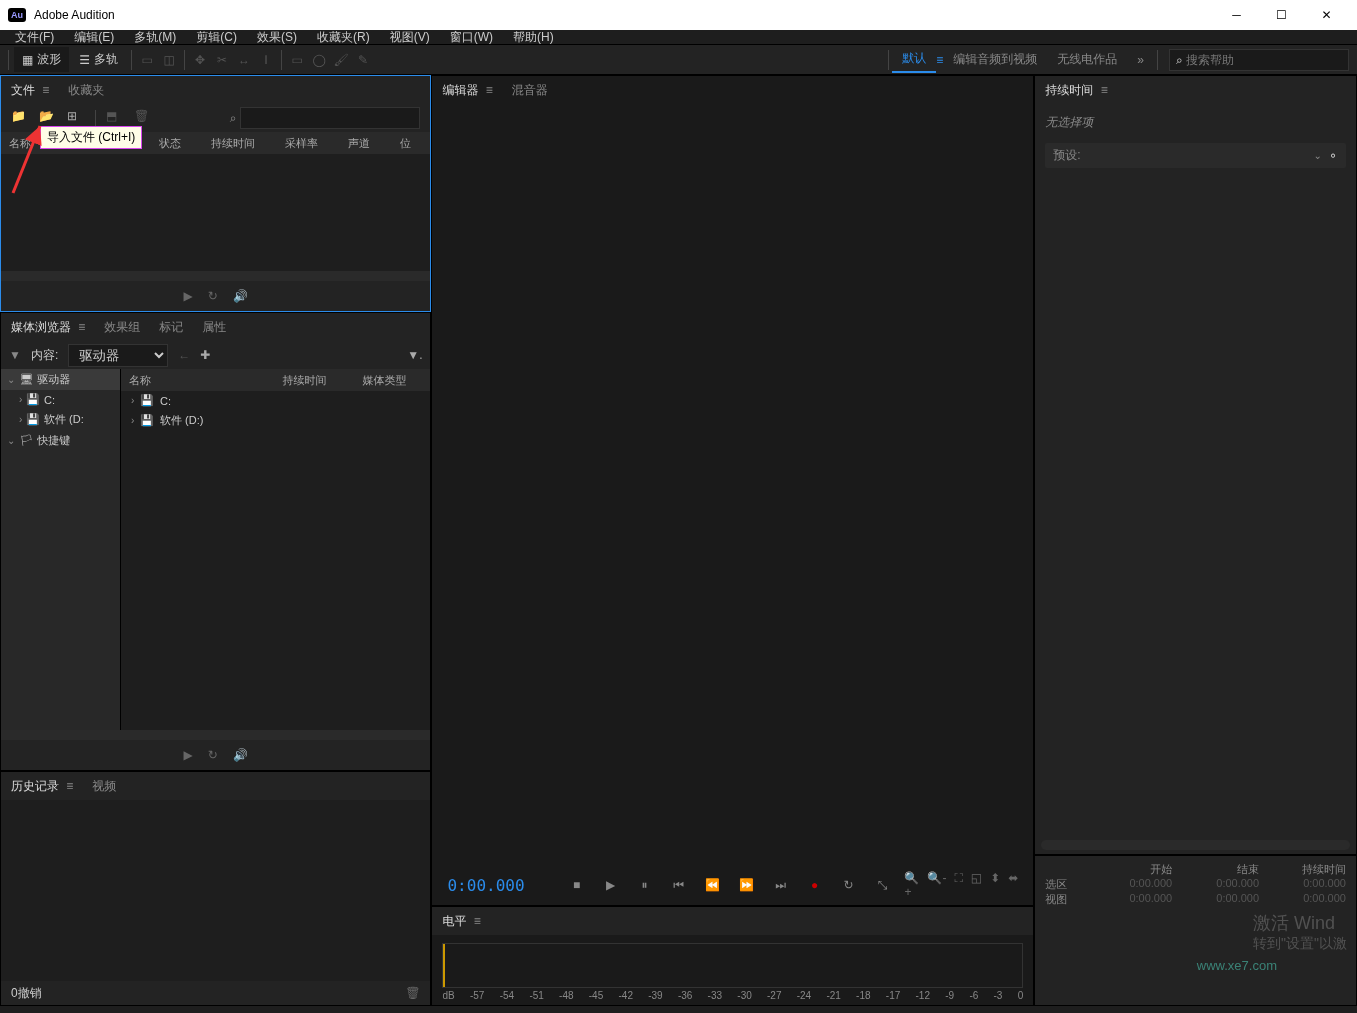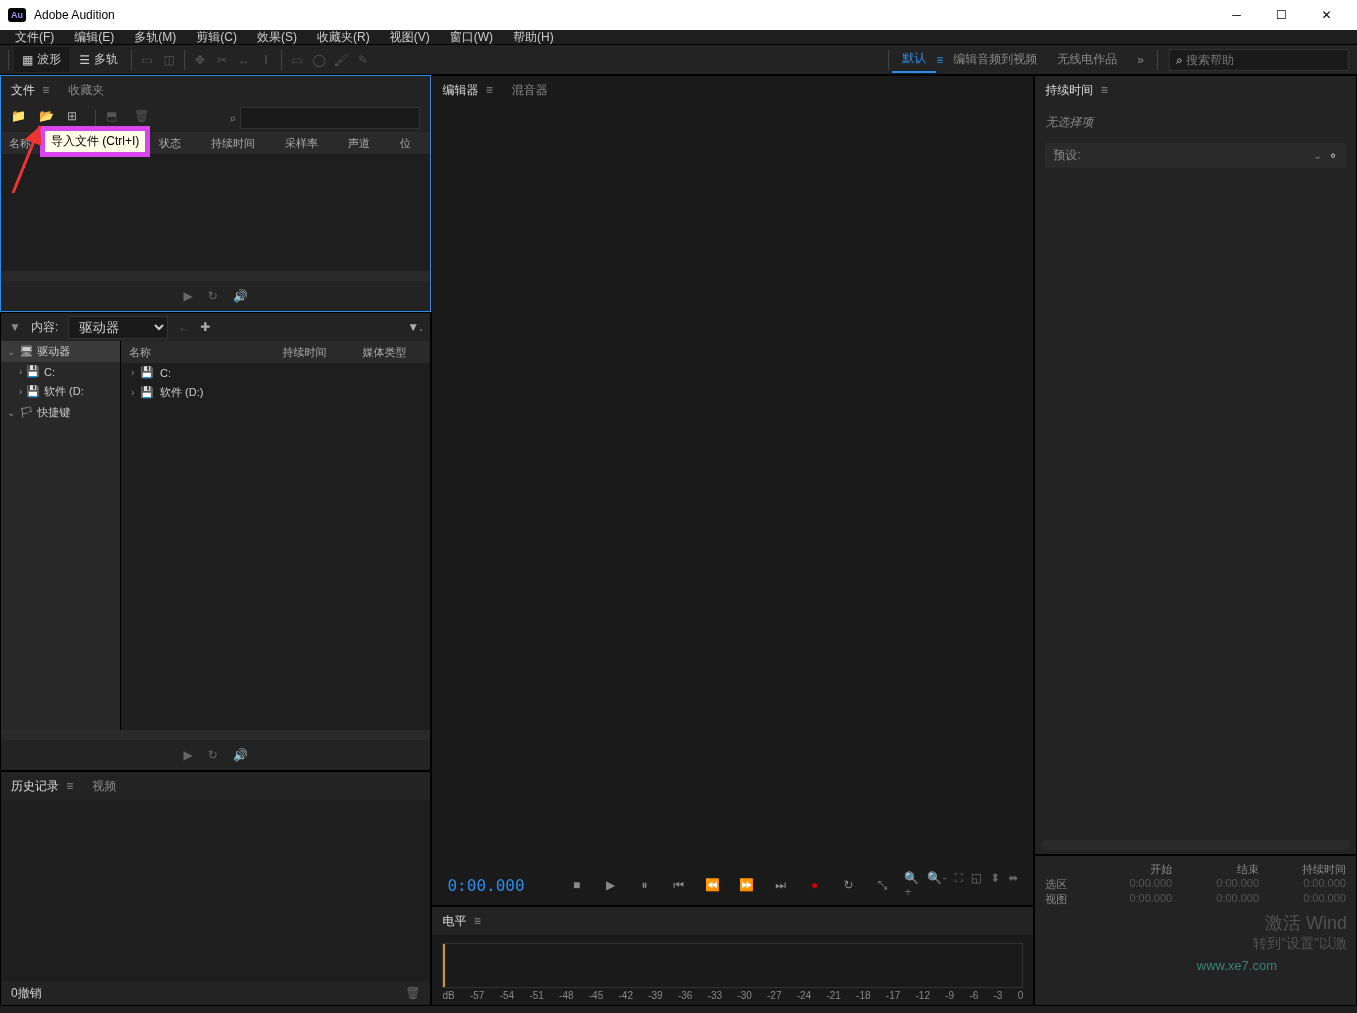--- a/index.html
+++ b/index.html
@@ -39,21 +39,21 @@
 .panel.active { border: 1px solid #2b8ceb; }
 .panel-tabs { height: 28px; display: flex; align-items: center; padding: 0 8px; gap: 15px; }
 .panel-tab { cursor: pointer; color: #888; padding: 4px 2px; }
 .panel-tab.active { color: #ddd; }
 .panel-tab .menu-icon { color: #888; margin-left: 4px; }
 
 
 .files-panel { height: 237px; }
 .files-toolbar { height: 28px; display: flex; align-items: center; padding: 0 10px; gap: 10px; position: relative; }
 .files-toolbar .icon { width: 18px; height: 18px; cursor: pointer; color: #aaa; }
-.tooltip { position: absolute; top: 22px; left: 39px; background: #fffde7; color: #000; padding: 2px 6px; font-size: 12px; border: 5px solid #d946ef; z-index: 10; }
+.tooltip { position: absolute; top: 22px; left: 39px; background: #fffde7; color: #000; padding: 2px 6px; font-size: 12px; border: 1px solid #d946ef; z-index: 10; }
 .files-header { height: 22px; background: #2a2a2a; display: flex; align-items: center; padding: 0 8px; gap: 30px; font-size: 11px; color: #aaa; }
 .files-header span { cursor: pointer; }
 .files-body { flex: 1; background: #1e1e1e; }
 .files-scroll { height: 10px; background: #2a2a2a; }
 .files-controls { height: 30px; display: flex; align-items: center; justify-content: center; gap: 15px; }
 .files-controls .ctrl { color: #666; cursor: pointer; }
 .search-box { flex:1; display:flex; align-items:center; }
 .search-box input { background: #1a1a1a; border: 1px solid #333; color: #888; padding: 3px 6px; width: 180px; font-size: 12px; outline: none; }
 
 
@@ -109,21 +109,21 @@
 .selview-body { flex: 1; padding: 6px 10px; font-size: 11px; }
 .selview-row { display: flex; gap: 20px; }
 .selview-row span { flex: 1; text-align: right; color: #888; }
 .selview-row .lbl { flex: 0 0 40px; text-align: left; }
 .selview-row .val { color: #555; }
 
 
 .red-arrow { position: absolute; top: 118px; left: 8px; width: 40px; height: 80px; pointer-events: none; z-index: 20; }
 
 
-.watermark { position: absolute; right: 10px; bottom: 60px; color: rgba(150,150,150,0.4); font-size: 14px; text-align: right; pointer-events: none; }
+.watermark { position: absolute; right: 10px; bottom: 60px; color: rgba(150,150,150,0.4); font-size: 14px; text-align: left; pointer-events: none; }
 .watermark .l1 { font-size: 18px; }
 .logo-wm { position: absolute; right: 80px; bottom: 40px; color: #4a9; font-size: 13px; opacity: 0.7; pointer-events:none; }
 .chev { font-size: 10px; color: #888; }
 </style>
 </head>
 <body>
 
 <div class="titlebar">
   <div class="logo">Au</div>
   <div class="title">Adobe Audition</div>
@@ -217,20 +217,26 @@
       <div class="files-body"></div>
       <div class="files-scroll"></div>
       <div class="files-controls">
         <span class="ctrl">▶</span>
         <span class="ctrl">↻</span>
         <span class="ctrl">🔊</span>
       </div>
     </div>
 
     <div class="panel media-panel">
+      <div class="panel-tabs">
+        <span class="panel-tab active"><span>媒体浏览器</span> <span class="menu-icon">≡</span></span>
+        <span class="panel-tab">效果组</span>
+        <span class="panel-tab">标记</span>
+        <span class="panel-tab">属性</span>
+      </div>
       <div class="media-top">
         <span class="dl">▼</span>
         <span>内容:</span>
         <select><option>驱动器</option></select>
         <span class="ar">←</span>
         <span class="plus">✚</span>
         <span class="funnel">▼.</span>
       </div>
       <div class="media-split">
         <div class="media-tree">

